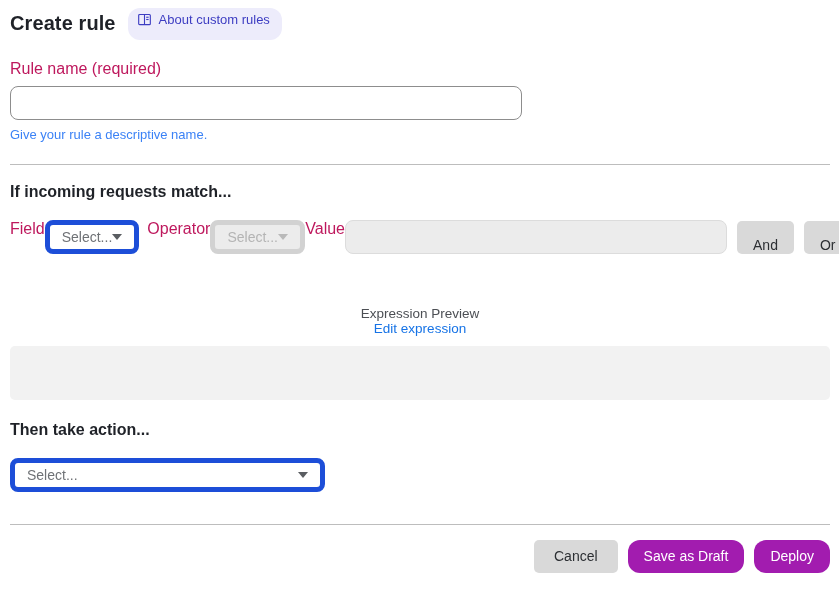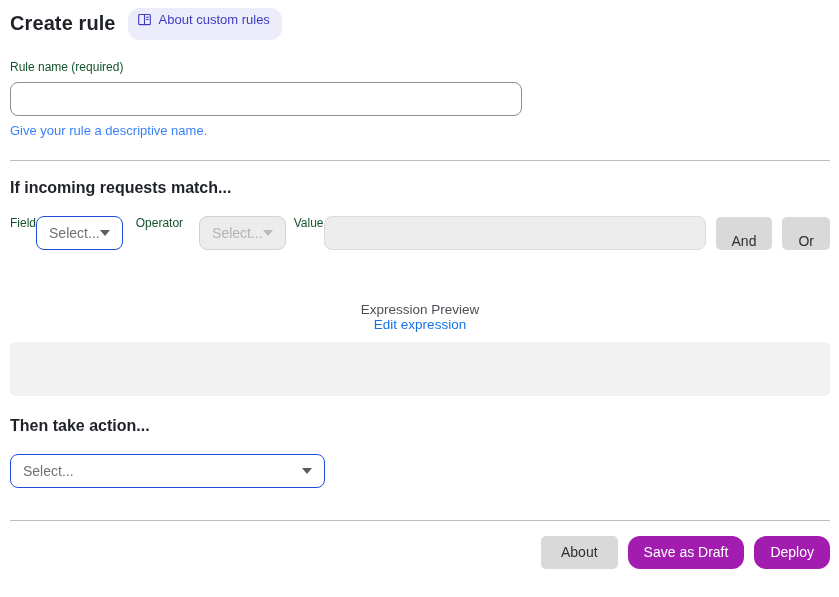--- a/index.html
+++ b/index.html
@@ -40,22 +40,22 @@
     font-size: 13px;
     padding: 4px 12px 12px 9px;
     border-radius: 12px;
     cursor: pointer;
     line-height: 1.2;
   }
   .about-badge svg { display: block; }
 
   
   .field-label {
-    font-size: 12px;
-    color: #14532d;
+    font-size: 16px;
+    color: #be185d;
     margin-bottom: 8px;
   }
   .text-input {
     display: block;
     width: 512px;
     height: 34px;
     box-sizing: border-box;
     border: 1px solid #8d8d8d;
     border-radius: 8px;
     padding: 0 10px;
@@ -92,21 +92,21 @@
   }
   .control-group { display: flex; flex-direction: row; }
   .control-group .field-label { margin-bottom: 10px; }
 
   .select-box {
     display: flex;
     align-items: center;
     justify-content: space-between;
     box-sizing: border-box;
     height: 34px;
-    border: 1px solid #1d4ed8;
+    border: 5px solid #1d4ed8;
     border-radius: 8px;
     background: #ffffff;
     padding: 0 12px;
     font-size: 14px;
     color: #6f7276;
     cursor: pointer;
   }
   .select-box.disabled {
     background: #ececec;
     border-color: #d2d2d2;
@@ -225,21 +225,21 @@
 
   <div class="condition-row">
     <div class="control-group" style="width:150px;">
       <div class="field-label">Field</div>
       <div class="select-box">
         <span>Select...</span>
         <span class="caret"></span>
       </div>
     </div>
     <div class="gap-8"></div>
-    <div class="control-group" style="width:147px;gap:16px;">
+    <div class="control-group" style="width:147px;">
       <div class="field-label">Operator</div>
       <div class="select-box disabled">
         <span>Select...</span>
         <span class="caret"></span>
       </div>
     </div>
     <div class="gap-11"></div>
     <div class="control-group">
       <div class="field-label">Value</div>
       <input class="value-input" type="text" disabled="" value="" style="">
@@ -258,18 +258,18 @@
 
   <div class="section-heading">Then take action...</div>
   <div class="select-box action-select">
     <span>Select...</span>
     <span class="caret"></span>
   </div>
 
   <hr class="divider footer-divider">
 
   <div class="footer-row">
-    <button class="gray-btn cancel-btn">About</button>
+    <button class="gray-btn cancel-btn">Cancel</button>
     <button class="blue-btn">Save as Draft</button>
     <button class="blue-btn">Deploy</button>
   </div>
 
 </div>
 
 </body></html>

